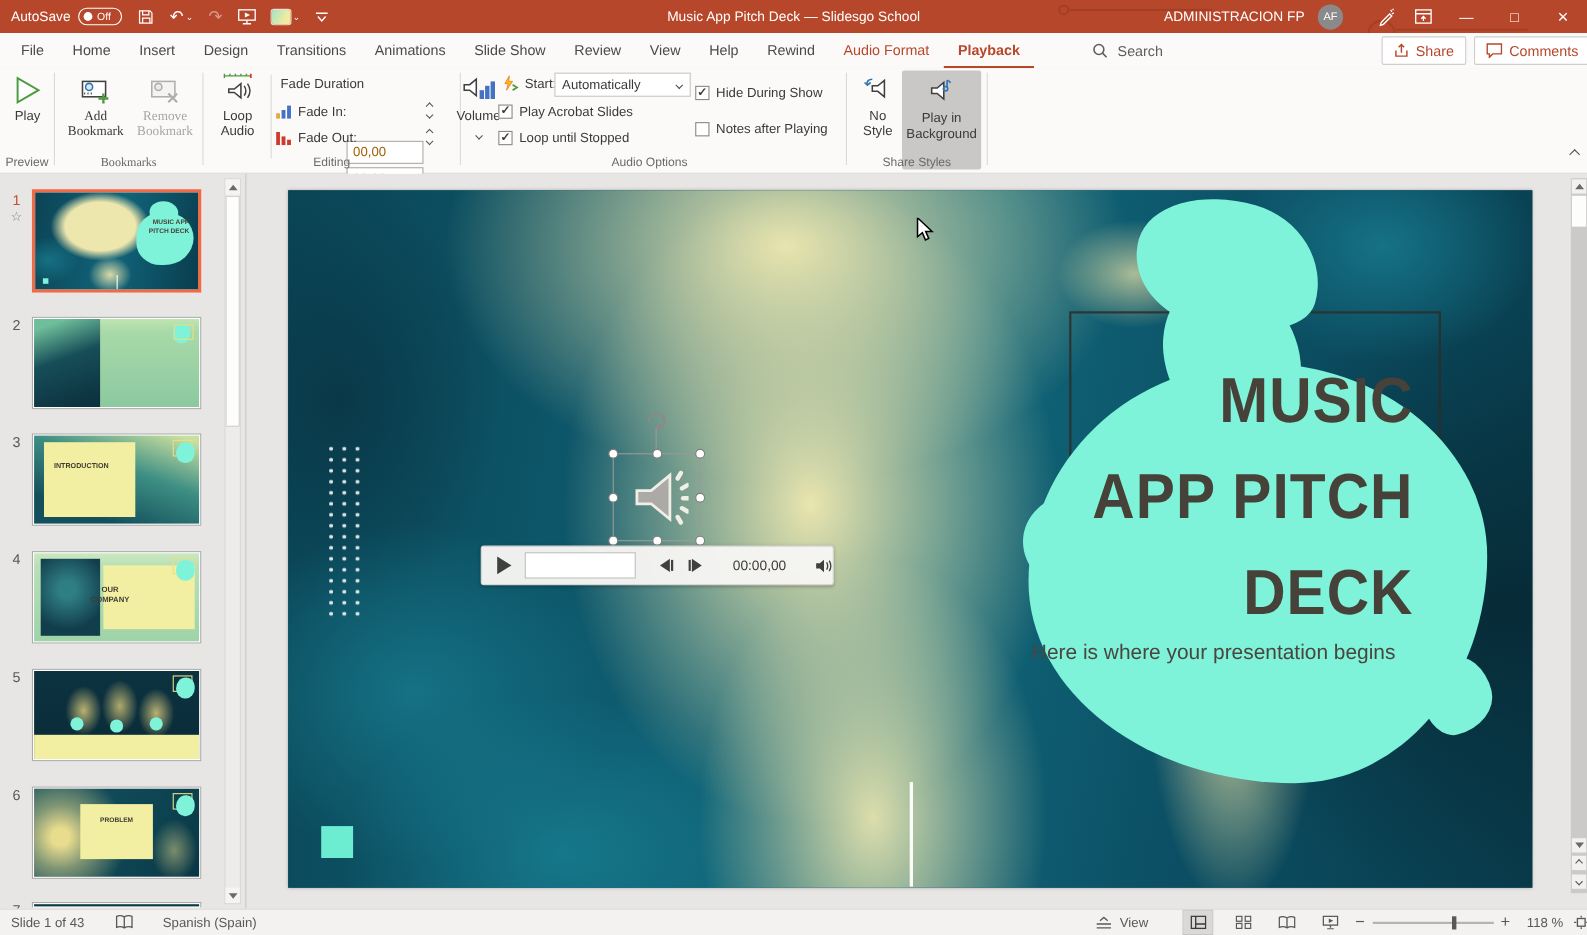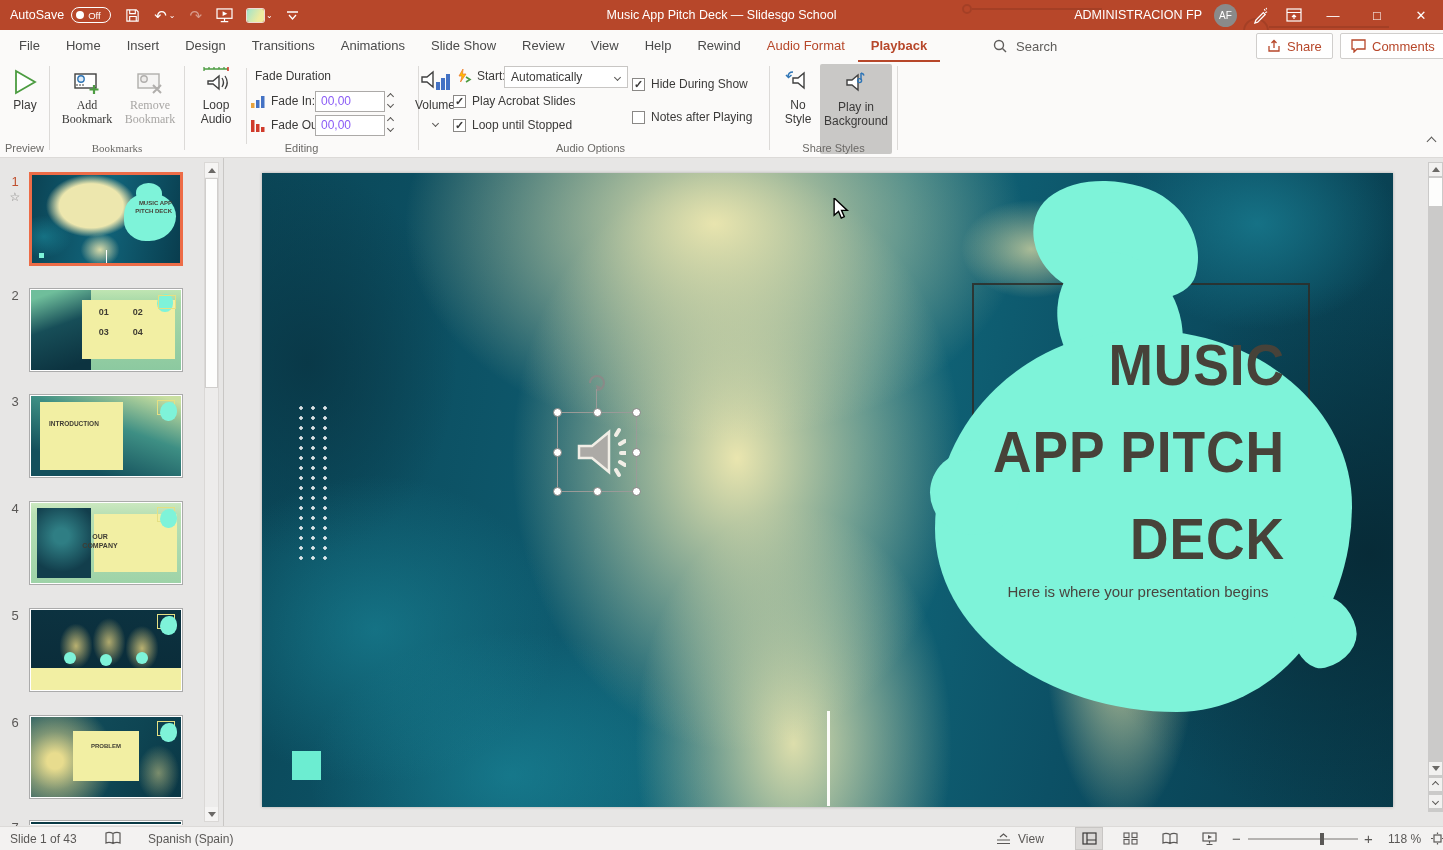--- a/index.html
+++ b/index.html
@@ -17,21 +17,21 @@
   .pill .dot { width:8px; height:8px; border-radius:50%; background:#fff; }
   .pill .st { font-size:9.5px; }
   .qbtn { display:flex; align-items:center; height:30px; }
   .qglyph { font-size:15px; line-height:1; color:#fff; }
   .mini-carat { font-size:8px; margin-left:2px; color:#fff; }
   .dim { opacity:.45; }
   .slide-chip { width:17px; height:13px; border-radius:2px; background:linear-gradient(120deg,#9FE3CC,#EFEC9F 70%); box-shadow:0 0 0 1px rgba(255,255,255,.8); }
   .tb-title { position:absolute; left:0; right:0; top:0; height:30px; text-align:center; line-height:30px; font-size:12.5px; }
   .tb-right { position:absolute; right:0; top:0; height:30px; display:flex; align-items:center; }
   .acct { font-size:12.5px; margin-right:12px; }
-  .avatar { width:23px; height:23px; border-radius:50%; background:#8A8A8A; color:#fff; font-size:10px; display:flex; align-items:center; justify-content:center; margin-right:6px; }
+  .avatar { width:23px; height:23px; border-radius:50%; background:#8A8A8A; color:#fff; font-size:10px; display:flex; align-items:center; justify-content:center; margin-right:22px; }
   .tbico { width:34px; height:30px; display:flex; align-items:center; justify-content:center; }
   .winbtn { width:44px; height:30px; display:flex; align-items:center; justify-content:center; font-size:13px; }
 
   
   .tabrow { position:absolute; left:0; top:30px; width:1443px; height:32px; background:#FBFAF9; display:flex; align-items:stretch; }
   .tabs { display:flex; margin-left:6px; }
   .tab { padding:0 13px; font-size:13px; color:#4A4A4A; line-height:31px; white-space:nowrap; }
   .tab.ctx { color:#B7472A; }
   .tab.active { color:#B7472A; font-weight:bold; border-bottom:2.5px solid #B7472A; }
   .tr-search { position:absolute; left:993px; top:0; height:32px; display:flex; align-items:center; gap:9px; color:#5F5D5B; font-size:13px; }
@@ -42,21 +42,21 @@
   .rdiv { position:absolute; top:4px; width:1px; height:84px; background:#DCDAD8; }
   .rgroup { position:absolute; top:0; height:95px; }
   .glabel { position:absolute; bottom:3px; left:0; right:0; text-align:center; font-size:11px; color:#6B6966; white-space:nowrap; }
   .bigbtn { position:absolute; top:2px; text-align:center; font-size:12px; color:#3B3A39; line-height:14px; }
   .bigbtn .bicon { height:32px; display:flex; align-items:flex-end; justify-content:center; margin-bottom:2px; }
   .grayed { color:#A8A6A4; }
   .selbtn { background:#C9C8C6; border-radius:2px; }
   .chev { display:inline-block; width:7px; height:7px; border-right:1.3px solid #5A5856; border-bottom:1.3px solid #5A5856; transform:rotate(45deg); }
   .chev.up { transform:rotate(-135deg); }
   .fadeback { font-size:12px; color:#3B3A39; }
-  .fld { position:absolute; height:21px; background:#fff; border:1px solid #ACAAA8; font-size:12px; color:#8b5cf6; padding:2px 16px 0 5px; }
+  .fld { position:absolute; height:21px; background:#fff; border:1px solid #ACAAA8; font-size:12px; color:#a16207; padding:2px 16px 0 5px;margin-top:37px; }
   .spin { position:absolute; display:flex; flex-direction:column; gap:3px; align-items:center; }
   .spin .chev { width:5px; height:5px; }
   .cbrow { position:absolute; display:flex; align-items:center; gap:6px; font-size:12px; color:#3B3A39; white-space:nowrap; }
   .cbbox { width:13px; height:13px; border:1px solid #8A8886; background:#fff; font-size:11px; line-height:11px; text-align:center; color:#3B3A39; font-weight:bold; }
   .ddown { position:absolute; height:22px; background:#fff; border:1px solid #C8C6C4; font-size:12px; color:#3B3A39; display:flex; align-items:center; padding:0 6px; }
   .ddown .chev { position:absolute; right:7px; width:5px; height:5px; }
   .collapse-ribbon { position:absolute; right:8px; bottom:8px; }
 
   
   .content { position:absolute; left:0; top:158px; width:1443px; height:668px; background:#E7E6E5; }
@@ -90,21 +90,21 @@
       radial-gradient(ellipse 280px 200px at 22% 95%, rgba(30,150,168,.5), rgba(30,150,168,0) 72%),
       radial-gradient(ellipse 200px 260px at 4% 30%, rgba(9,55,70,.9), rgba(9,55,70,0) 75%),
       linear-gradient(100deg,#0A4556 0%,#0E5A6E 30%,#10677A 52%,#0C5065 72%,#083B4B 100%);
   }
   .dots { position:absolute; left:33px; top:230px; width:34px; height:158px;
     background-image:radial-gradient(circle, rgba(255,255,255,.85) 1.5px, transparent 2px);
     background-size:12px 10px; }
   .srect { position:absolute; left:710px; top:110px; width:338px; height:240px; border:2px solid rgba(45,45,40,.85); }
   .blob { position:absolute; background:#7EF3D9; }
   .s-title { position:absolute; left:623px; top:148px; width:400px; text-align:right; font-weight:bold; color:#474239; font-size:58px; line-height:87px; letter-spacing:1px; transform:scaleX(.92); transform-origin:100% 0; }
-  .s-sub { position:absolute; left:676px; top:410px; width:400px; text-align:center; font-size:15px; color:#4A453F; }
+  .s-sub { position:absolute; left:676px; top:410px; width:400px; text-align:left; font-size:19px; color:#4A453F; }
   .sq-teal { position:absolute; left:30px; top:578px; width:29px; height:29px; background:#6CEDD1; }
   .vline { position:absolute; left:565px; top:538px; width:3px; height:95px; background:#FCFCF9; }
 
   
   .asel { position:absolute; left:295px; top:239px; width:80px; height:80px; border:1px solid #9A9A98; }
   .handle { position:absolute; width:9px; height:9px; border-radius:50%; background:#fff; border:1px solid #7F7F7D; }
   .rot-line { position:absolute; left:334px; top:216px; width:1px; height:23px; background:#9A9A98; }
 
   
   .player { position:absolute; left:175px; top:323px; width:321px; height:36px; background:rgba(246,245,243,.97); border:1px solid #D8D6D2; border-radius:3px; box-shadow:0 1px 3px rgba(0,0,0,.25); display:flex; align-items:center; }
@@ -434,28 +434,20 @@
           <div style="position:absolute; right:8px; top:24px; width:48px; text-align:right; font-size:6px; font-weight:bold; color:#474239; line-height:8px;">MUSIC APP PITCH DECK</div>
           <div style="position:absolute; left:50%; bottom:0; width:1px; height:13px; background:#fff;"></div>
           <div class="mint" style="left:7px; bottom:5px; width:5px; height:5px;"></div>
         </div>
       </div>
 
       <div class="slnum" style="top:130px;">2</div>
       <div class="thumb" style="top:130px; height:84px;">
         <div class="tart" style="background:linear-gradient(180deg,#BFE5B2 0%,#A8D9A8 15%,#8CC9A0 100%);">
           <div style="position:absolute; left:0; top:0; width:40%; height:100%; background:linear-gradient(160deg,#6FBE9B 10%,#174E58 45%,#0C3340 90%);"></div>
-          <div style="position:absolute; left:34%; top:12%; width:62%; height:74%; background:#F2EFA3;">
-            <div style="position:absolute; left:18%; top:12%; display:grid; grid-template-columns:26px 26px; gap:10px 8px; font-size:9px; font-weight:bold; color:#3F3C33;">
-              <span>01</span>
-              <span>02</span>
-              <span>03</span>
-              <span>04</span>
-            </div>
-          </div>
           <div class="mint" style="right:8px; top:4px; width:16px; height:18px; border-radius:55% 45% 50% 50%;"></div>
           <div class="yelframe" style="right:5px; top:5px; width:18px; height:14px;"></div>
         </div>
       </div>
 
       <div class="slnum" style="top:236px;">3</div>
       <div class="thumb" style="top:236px; height:84px;">
         <div class="tart" style="background:linear-gradient(20deg,#14505C 20%,#3E8F84 60%,#C9DFA0 95%);">
           <div style="position:absolute; left:6%; top:7%; width:55%; height:86%; background:#F2EFA3;"></div>
           <div style="position:absolute; left:12%; top:30%; font-size:6.5px; font-weight:bold; color:#3F3C33;">INTRODUCTION</div>
@@ -560,20 +552,37 @@
           <span class="handle" style="left:-5px; top:-5px;"></span>
           <span class="handle" style="left:35px; top:-5px;"></span>
           <span class="handle" style="right:-5px; top:-5px;"></span>
           <span class="handle" style="left:-5px; top:35px;"></span>
           <span class="handle" style="right:-5px; top:35px;"></span>
           <span class="handle" style="left:-5px; bottom:-5px;"></span>
           <span class="handle" style="left:35px; bottom:-5px;"></span>
           <span class="handle" style="right:-5px; bottom:-5px;"></span>
         </div>
 
+        <div class="player">
+          <span class="pb-play"></span>
+          <span class="pb-track"></span>
+          <span class="pb-skip">
+              <span class="pb-tri-l"></span>
+              <span class="pb-bar"></span>
+            </span>
+          <span class="pb-skip" style="margin-left:14px;">
+              <span class="pb-bar"></span>
+              <span class="pb-tri-r"></span>
+            </span>
+          <span class="pb-time">00:00,00</span>
+          <svg style="margin-left:26px;" width="17" height="15" viewBox="0 0 17 15">
+            <path d="M1 5 h3.5 l4 -3.5 v12 l-4 -3.5 H1 Z" fill="#404040"></path>
+            <path d="M11 4 q2 3.5 0 7 M13.5 2.5 q3 5 0 10" fill="none" stroke="#404040" stroke-width="1.3"></path>
+          </svg>
+        </div>
       </div>
     </div>
 
     <div class="vscroll">
       <div class="vs-btn" style="top:1px;">
           <span class="tri-up"></span>
         </div>
       <div class="vs-thumb"></div>
       <div class="vs-btn" style="top:600px;">
           <span class="tri-dn"></span>

